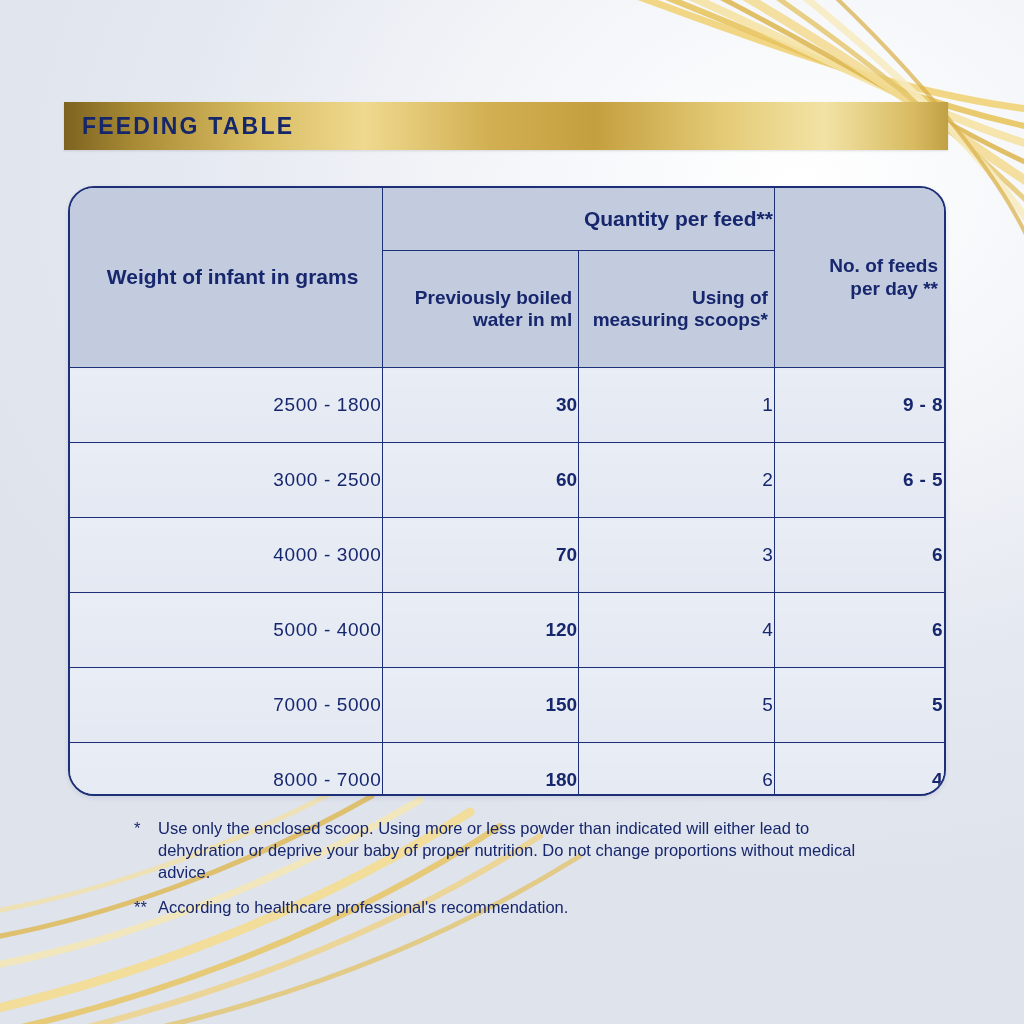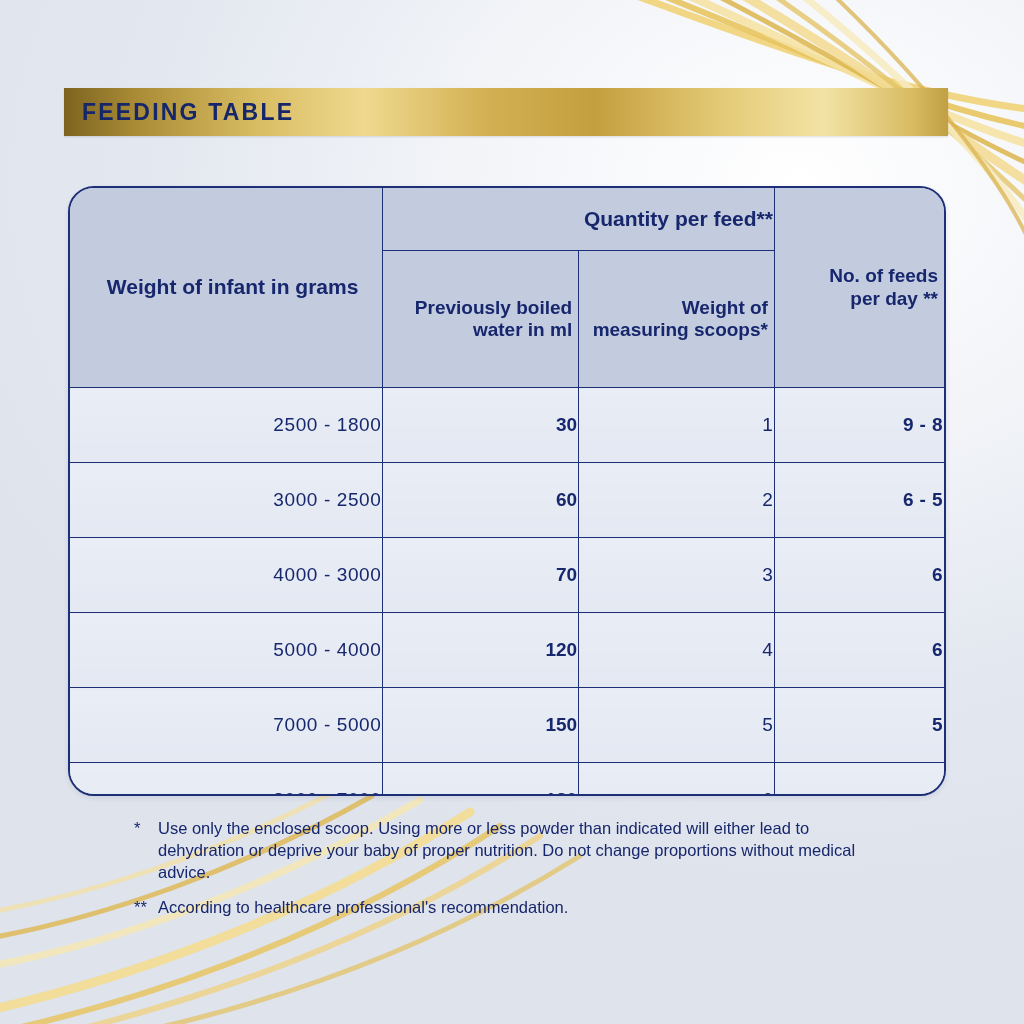--- a/index.html
+++ b/index.html
@@ -33,21 +33,21 @@
   .swoosh-layer svg {
     position: absolute;
     top: 0;
     left: 0;
   }
 
   
   .header-band {
     position: absolute;
     left: 64px;
-    top: 88px;
+    top: 102px;
     width: 884px;
     height: 48px;
     background: linear-gradient(90deg,
         #7d6320 0%,
         #a98b35 8%,
         #d9bd63 22%,
         #efd98f 34%,
         #d2b052 48%,
         #c49f3f 60%,
         #e3c974 74%,
@@ -113,21 +113,21 @@
   }
   th.weight-head {
     font-size: 21px;
     vertical-align: middle;
     padding: 0 24px;
   }
   th.sub-head {
     font-size: 19px;
     height: 104px;
     vertical-align: middle;
-    padding: 16px 6px;
+    padding: 6px 6px;
   }
 
   tbody td {
     height: 72px;
     background: linear-gradient(180deg, #e9edf5 0%, #e3e8f2 100%);
     font-size: 19px;
   }
   tbody td.weight-cell {
     font-weight: normal;
     letter-spacing: 0.6px;
@@ -216,21 +216,21 @@
             <div>No. of feeds</div>
             <div>per day **</div>
           </th>
         </tr>
         <tr>
           <th class="sub-head">
             <div>Previously boiled</div>
             <div>water in ml</div>
           </th>
           <th class="sub-head">
-            <div>Weight of</div>
+            <div>Using of</div>
             <div>measuring scoops*</div>
           </th>
         </tr>
       </thead>
       <tbody id="table-body">
           <tr>
             <td class="weight-cell">2500 - 1800</td>
             <td class="bold-cell">30</td>
             <td class="plain-cell">1</td>
             <td class="feeds-cell">9 - 8</td>

